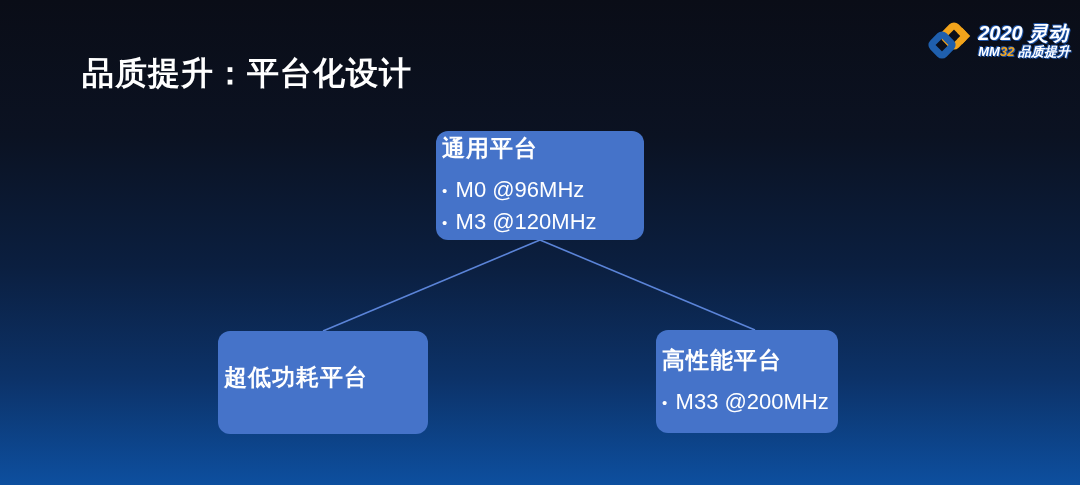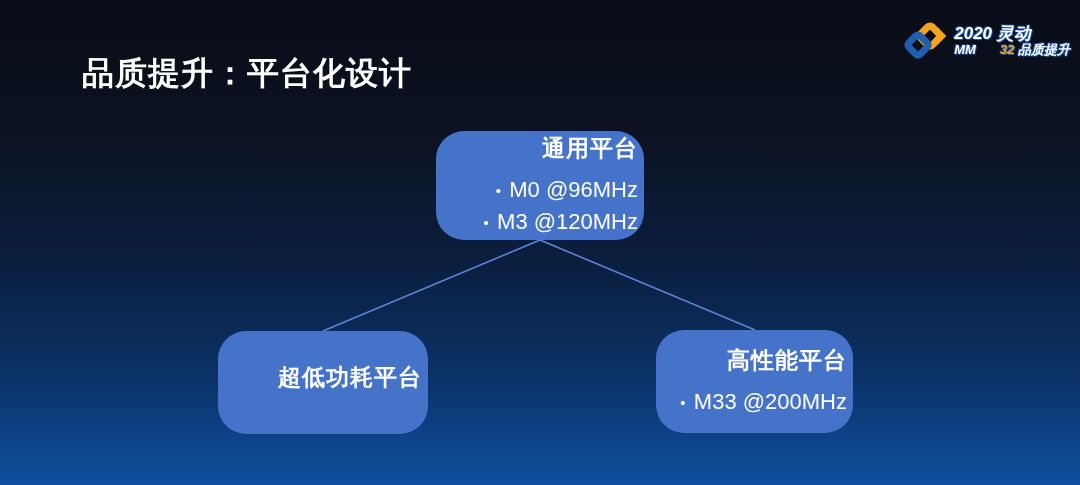--- a/index.html
+++ b/index.html
@@ -42,46 +42,46 @@
   .logo-icon { display: block; }
   .logo-text {
     display: flex;
     flex-direction: column;
     line-height: 1.15;
     font-style: italic;
     font-weight: bold;
     white-space: nowrap;
   }
   .logo-line1 {
-    font-size: 17px;
+    font-size: 20px;
     color: #ffffff;
     text-shadow: 0 0 1px #2e6ad0, 1px 1px 0 #1c4f9c, -1px -1px 0 #1c4f9c;
   }
   .logo-line2 {
     font-size: 13px;
     color: #ffffff;
     text-shadow: 0 0 1px #2e6ad0, 1px 1px 0 #1c4f9c, -1px -1px 0 #1c4f9c;
   }
-  .logo-32 { color: #f2a41b; padding-left: 24px; }
+  .logo-32 { color: #f2a41b; }
   
   .edges {
     position: absolute;
     left: 0; top: 0;
     width: 1080px;
     height: 485px;
     pointer-events: none;
   }
   
   .platform-node {
     position: absolute;
     box-sizing: border-box;
     background: #4573c9;
-    border-radius: 28px;
+    border-radius: 12px;
     color: #ffffff;
-    text-align: right;
+    text-align: left;
     display: flex;
     flex-direction: column;
     justify-content: center;
     padding: 16px 6px;
   }
   .node-title {
     font-size: 23px;
     font-weight: bold;
     margin-bottom: 10px;
     letter-spacing: 1px;
@@ -91,21 +91,21 @@
     line-height: 1.45;
   }
   .bullet-line::before {
     content: "\2022\00a0\00a0";
     font-size: 15px;
     position: relative;
     top: -1px;
   }
   #node-general        { left: 436px; top: 131px; width: 208px; height: 109px; }
   #node-ultralowpower  { left: 218px; top: 331px; width: 210px; height: 103px; font-family: Liberation Serif, serif; }
-  #node-highperf       { left: 656px; top: 330px; width: 197px; height: 103px; }
+  #node-highperf       { left: 656px; top: 330px; width: 182px; height: 103px; }
 </style>
 </head>
 <body>
 
 <div class="slide">
 
   <h1 class="slide-title">品质提升：平台化设计</h1>
 
   <div class="logo">
     <svg class="logo-icon" width="50" height="42" viewBox="0 0 50 42">

